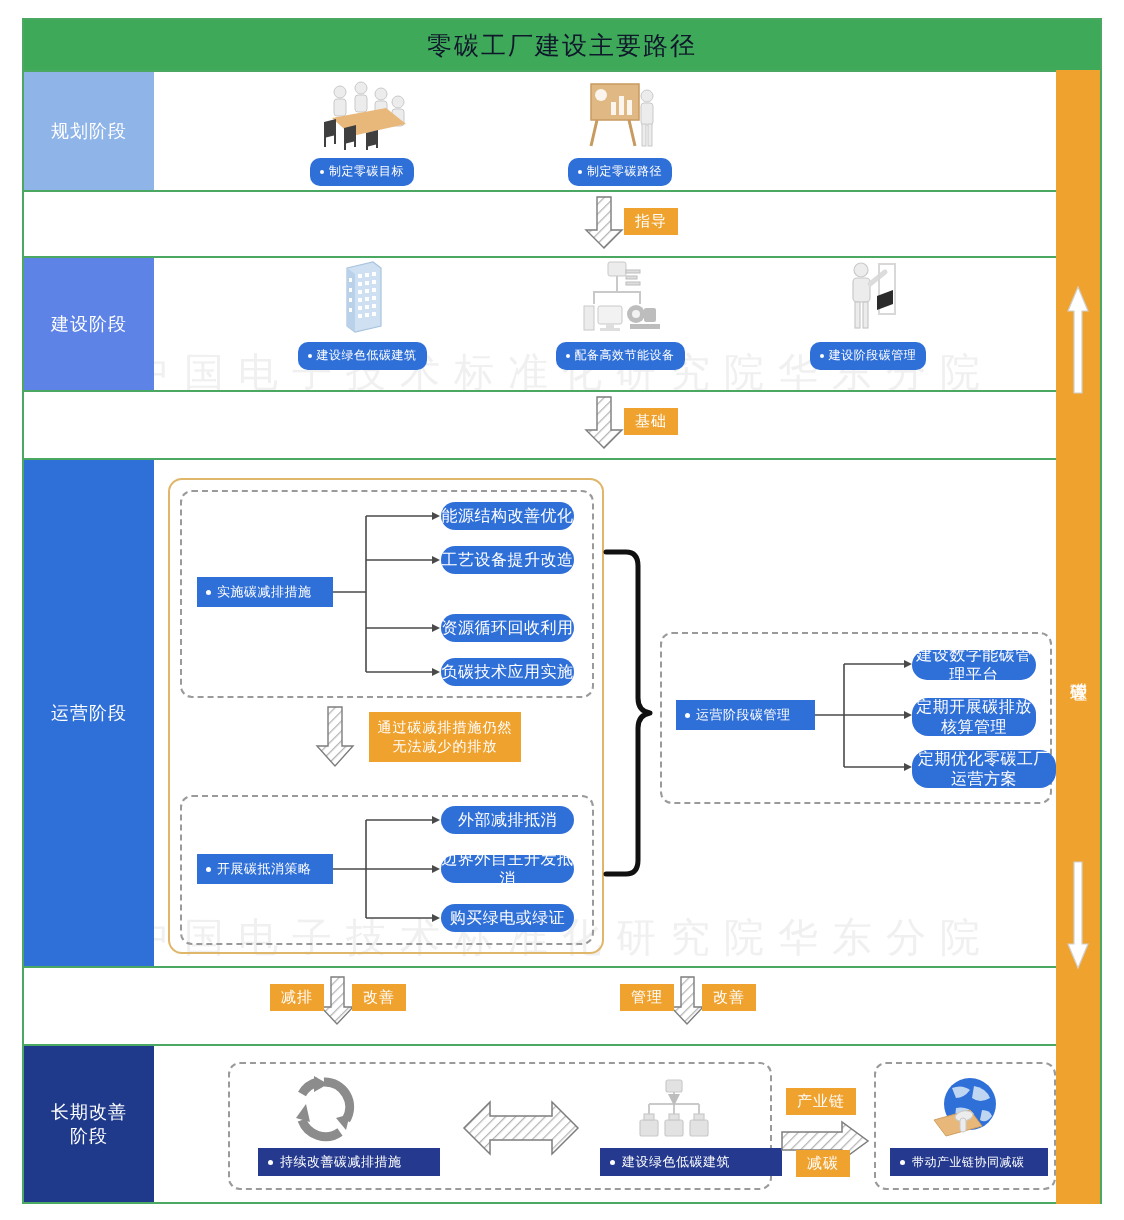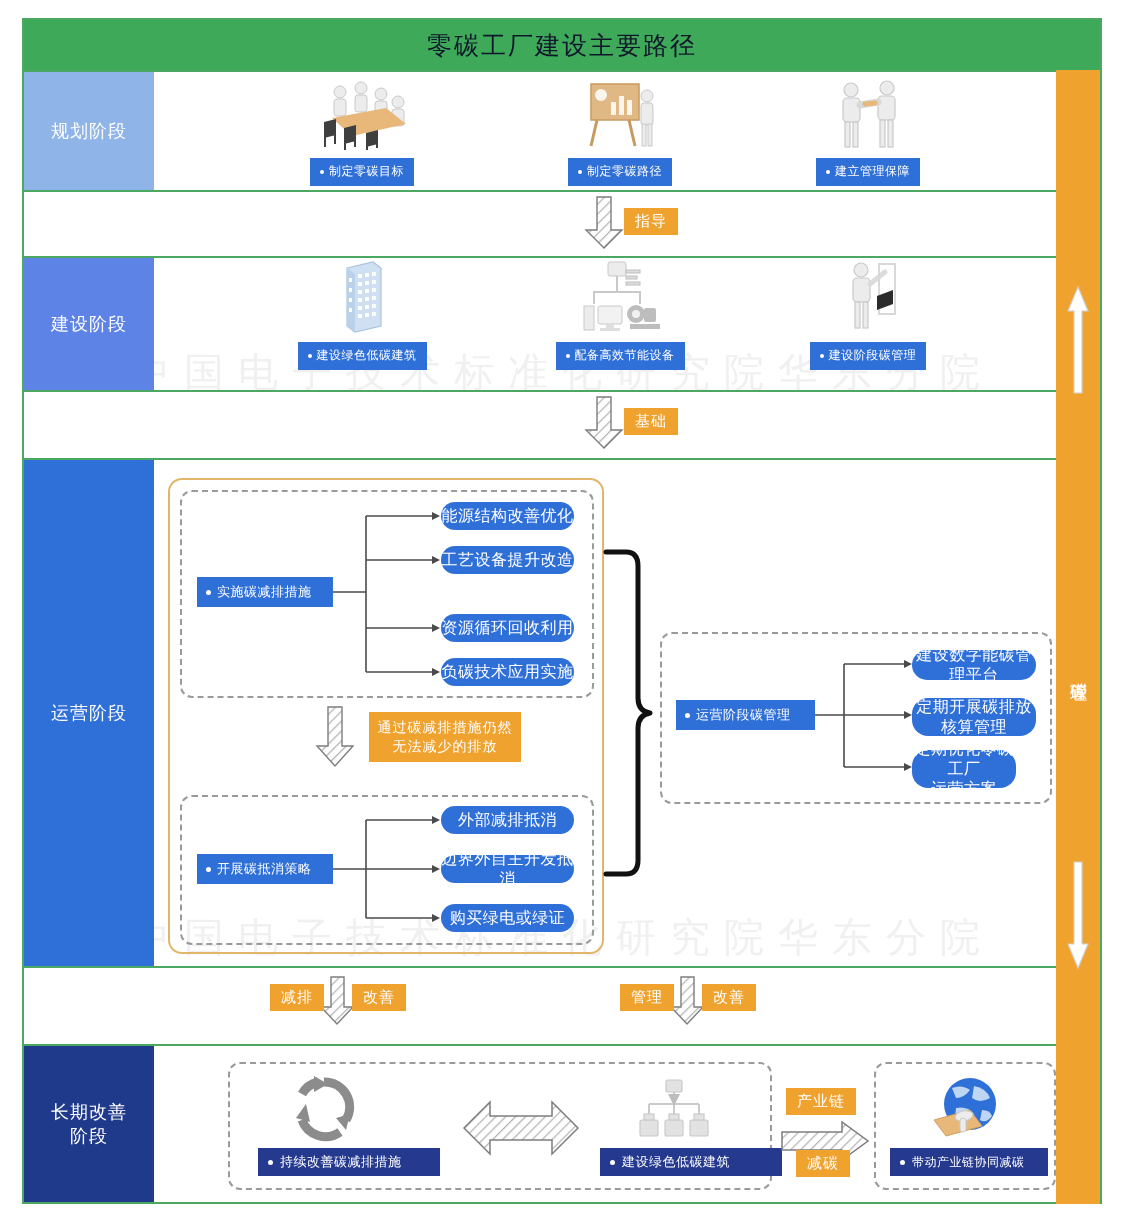--- a/index.html
+++ b/index.html
@@ -31,21 +31,21 @@
   .rightcol{position:absolute;left:1056px;top:70px;width:44px;height:1134px;
             background:#f0a22e;z-index:3;}
   .rightcol .vtext{position:absolute;left:0;top:585px;width:44px;text-align:center;
                    color:#fff;font-size:17px;line-height:1.45;letter-spacing:1px;}
   .arrow-up,.arrow-dn{position:absolute;left:11px;width:22px;}
 
   
   .node{position:absolute;text-align:center;z-index:4;}
   .node .ico{height:72px;display:flex;align-items:flex-end;justify-content:center;}
   .pill{display:inline-block;background:#2f6fd8;color:#fff;font-size:12px;
-        padding:5px 10px 6px 10px;white-space:nowrap;letter-spacing:.5px;}
+        padding:5px 10px 6px 10px;white-space:nowrap;letter-spacing:.5px;border-radius:10px;}
   .pill .dot{display:inline-block;width:4px;height:4px;border-radius:50%;
              background:#fff;vertical-align:middle;margin-right:5px;}
 
   
   .olabel{position:absolute;background:#f0a22e;color:#fff;font-size:15px;
           padding:4px 11px;white-space:nowrap;z-index:5;letter-spacing:1px;}
   .olabel.two{line-height:1.35;text-align:center;padding:6px 1px;font-size:14px;margin-left:12px;}
 
   
   .hatch-dn{position:absolute;z-index:4;}
@@ -173,43 +173,20 @@
         <rect x="71" y="46" width="4" height="22" fill="#ececec" stroke="#c9c9c9"></rect>
       </svg>
     </div>
     <div style="margin-top:8px;">
       <span class="pill">
         <span class="dot"></span><span>制定零碳路径</span>
       </span>
     </div>
   </div>
 
-  <div class="node" style="left:778px;top:78px;width:180px;">
-    <div class="ico">
-      <svg width="86" height="72" viewBox="0 0 86 72">
-        <g fill="#ececec" stroke="#c9c9c9" stroke-width="1.2">
-          <circle cx="26" cy="12" r="7"></circle>
-            <rect x="18" y="20" width="17" height="24" rx="4"></rect>
-          <rect x="20" y="44" width="5" height="25"></rect>
-            <rect x="28" y="44" width="5" height="25"></rect>
-          <circle cx="62" cy="10" r="7"></circle>
-            <rect x="53" y="18" width="17" height="24" rx="4"></rect>
-          <rect x="55" y="42" width="5" height="27"></rect>
-            <rect x="63" y="42" width="5" height="27"></rect>
-        </g>
-        <path d="M35 27 L53 24" stroke="#d8d8d8" stroke-width="7" stroke-linecap="round"></path>
-        <path d="M40 26 L50 25" stroke="#e8b87a" stroke-width="5" stroke-linecap="round"></path>
-      </svg>
-    </div>
-    <div style="margin-top:8px;">
-      <span class="pill">
-        <span class="dot"></span><span>建立管理保障</span>
-      </span>
-    </div>
-  </div>
 
   <div class="hatch-dn" style="left:585px;top:196px;">
     <svg width="40" height="54" viewBox="0 0 40 54">
       <defs>
           <pattern id="hp1" width="7" height="7" patternTransform="rotate(45)" patternUnits="userSpaceOnUse">
         <rect width="7" height="7" fill="#ffffff"></rect>
             <line x1="0" y1="0" x2="0" y2="7" stroke="#b5b5b5" stroke-width="2.6"></line>
       </pattern>
         </defs>
       <polygon points="12,1 26,1 26,34 37,34 19,52 1,34 12,34" fill="url(#hp1)" stroke="#7d7d7d" stroke-width="1.4"></polygon>
@@ -436,21 +413,21 @@
     </g>
   </svg>
 
   <div class="rpill" style="left:912px;top:650px;width:124px;height:30px;">
     <span>建设数字能碳管理平台</span>
   </div>
   <div class="rpill" style="left:912px;top:698px;width:124px;height:38px;white-space:pre-line;">
     <span>定期开展碳排放
 核算管理</span>
   </div>
-  <div class="rpill" style="left:912px;top:750px;width:104px;height:38px;white-space:pre-line;">
+  <div class="rpill" style="left:912px;top:750px;width:144px;height:38px;white-space:pre-line;">
     <span>定期优化零碳工厂
 运营方案</span>
   </div>
 
   <div class="olabel" style="left:270px;top:984px;">
     <span>减排</span>
   </div>
   <div class="hatch-dn" style="left:320px;top:976px;">
     <svg width="36" height="50" viewBox="0 0 36 50">
       <defs>

